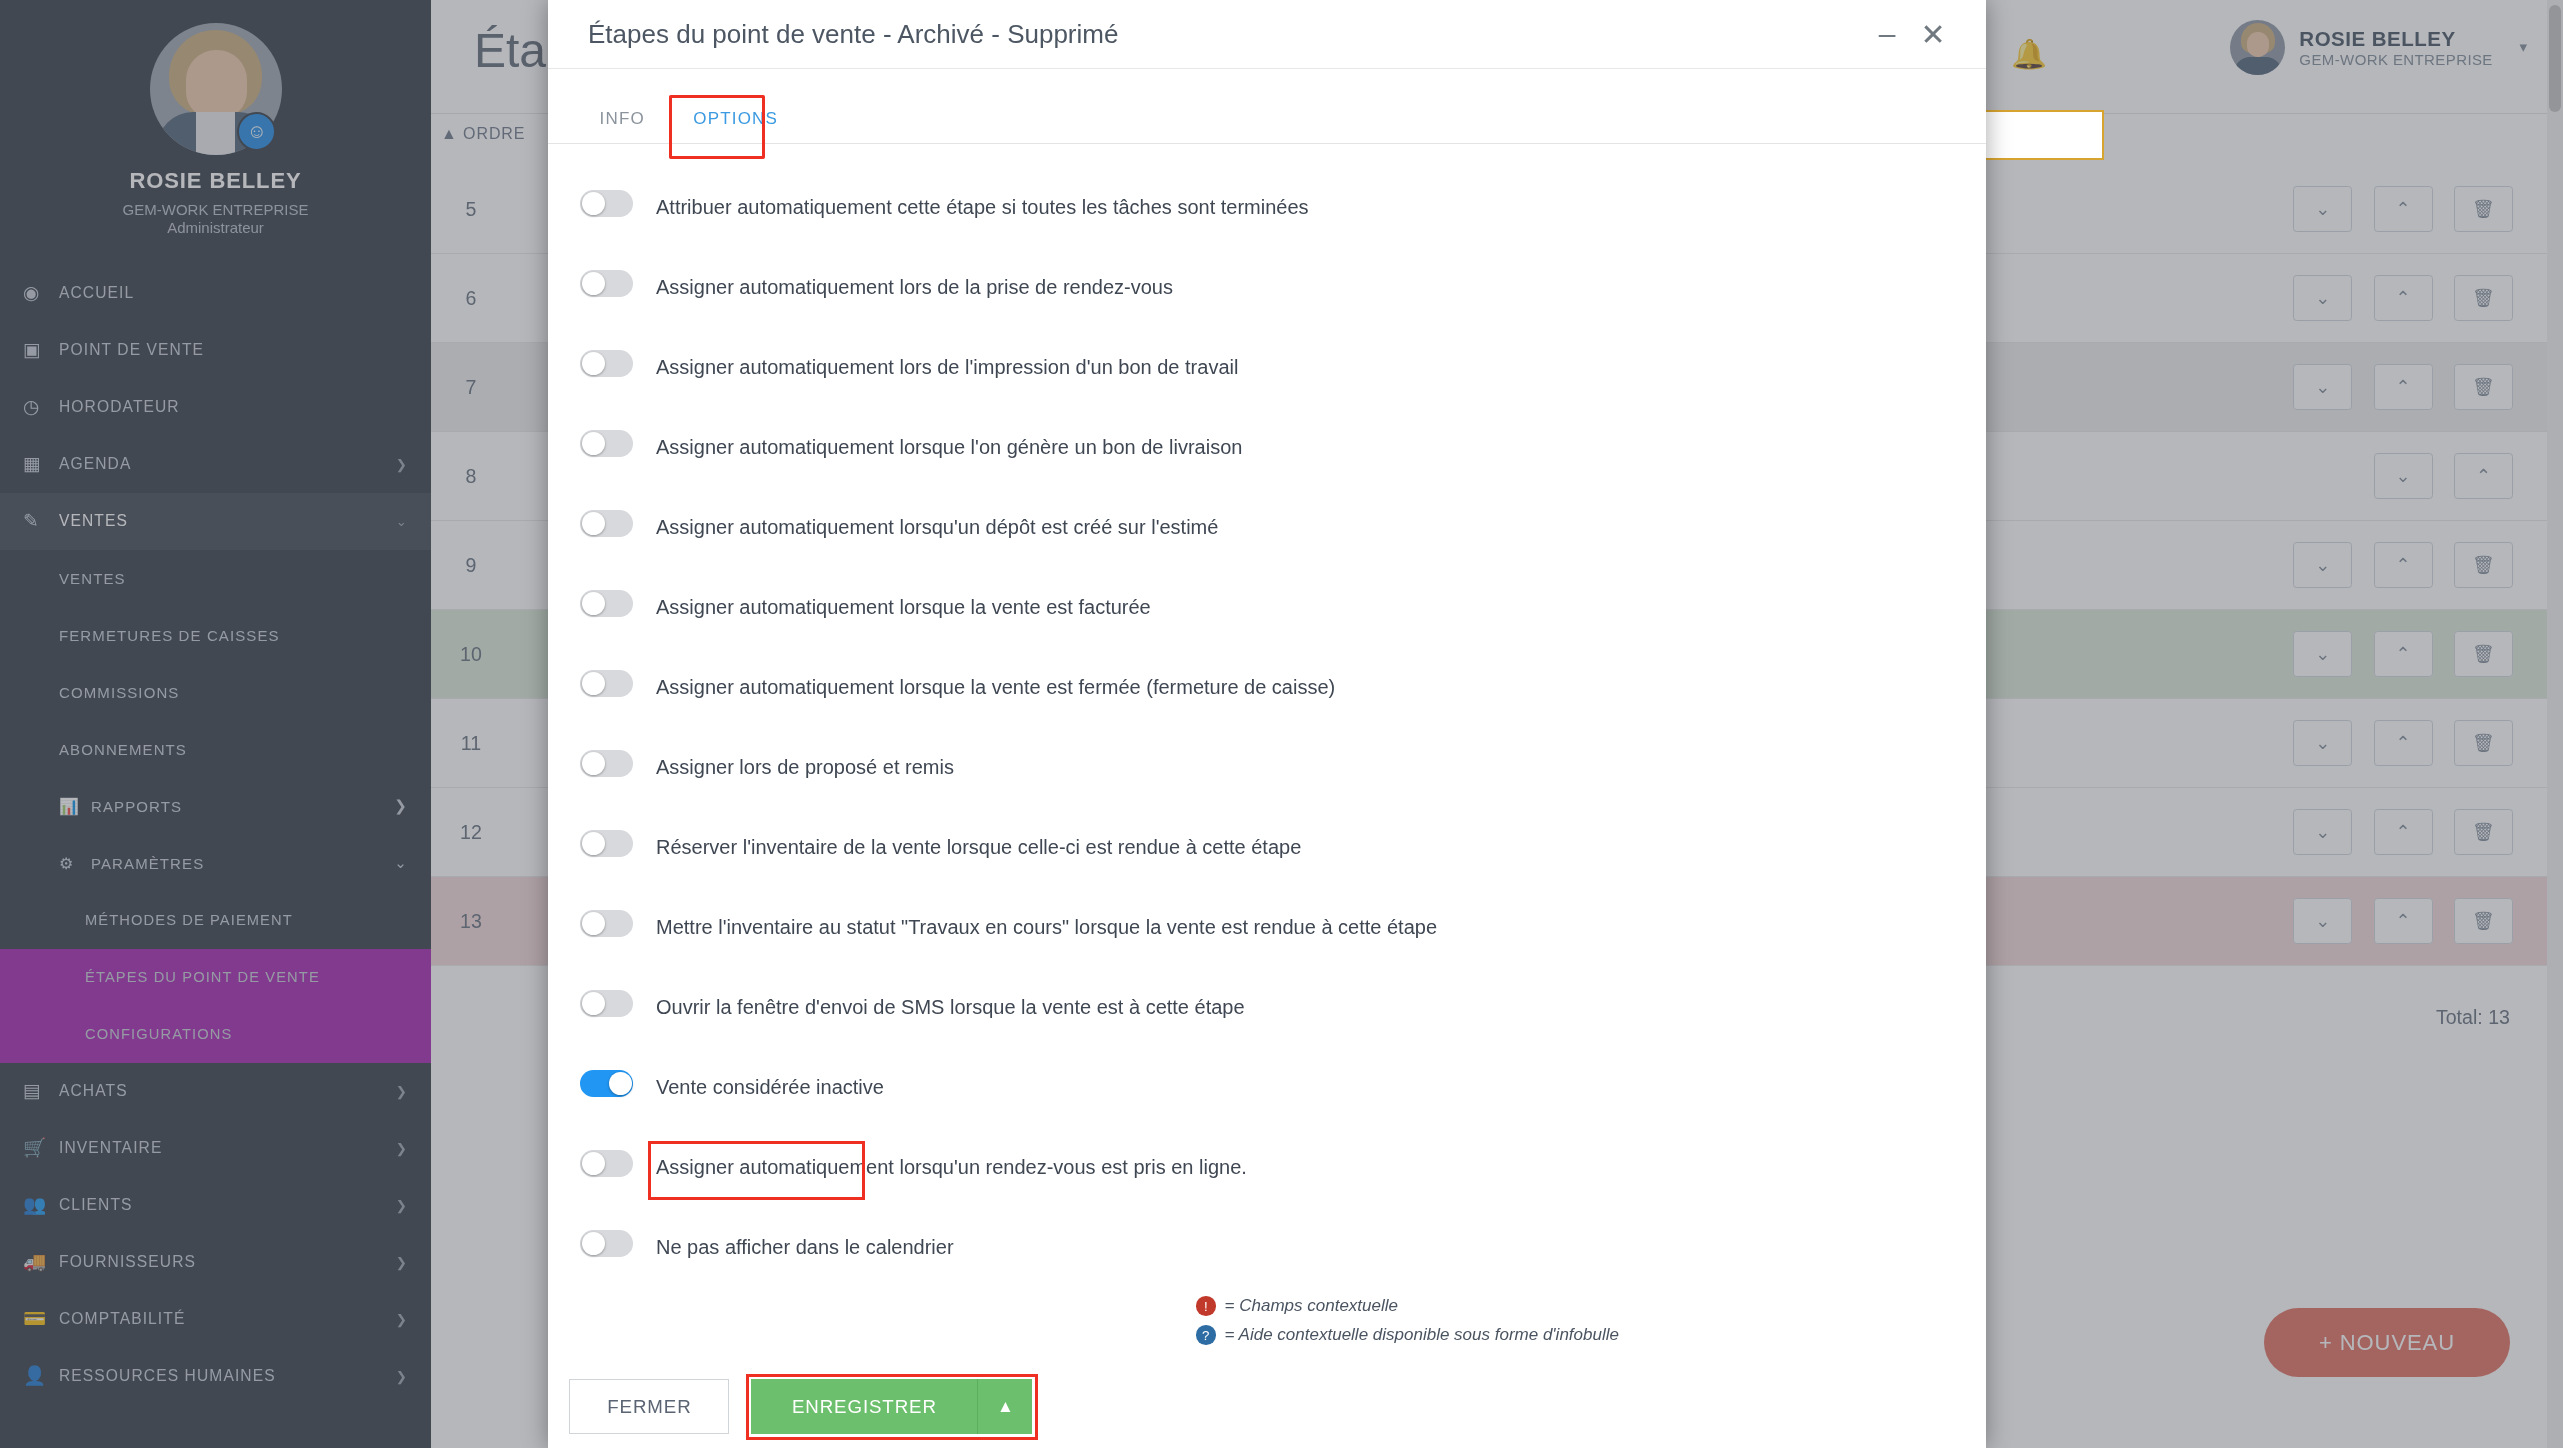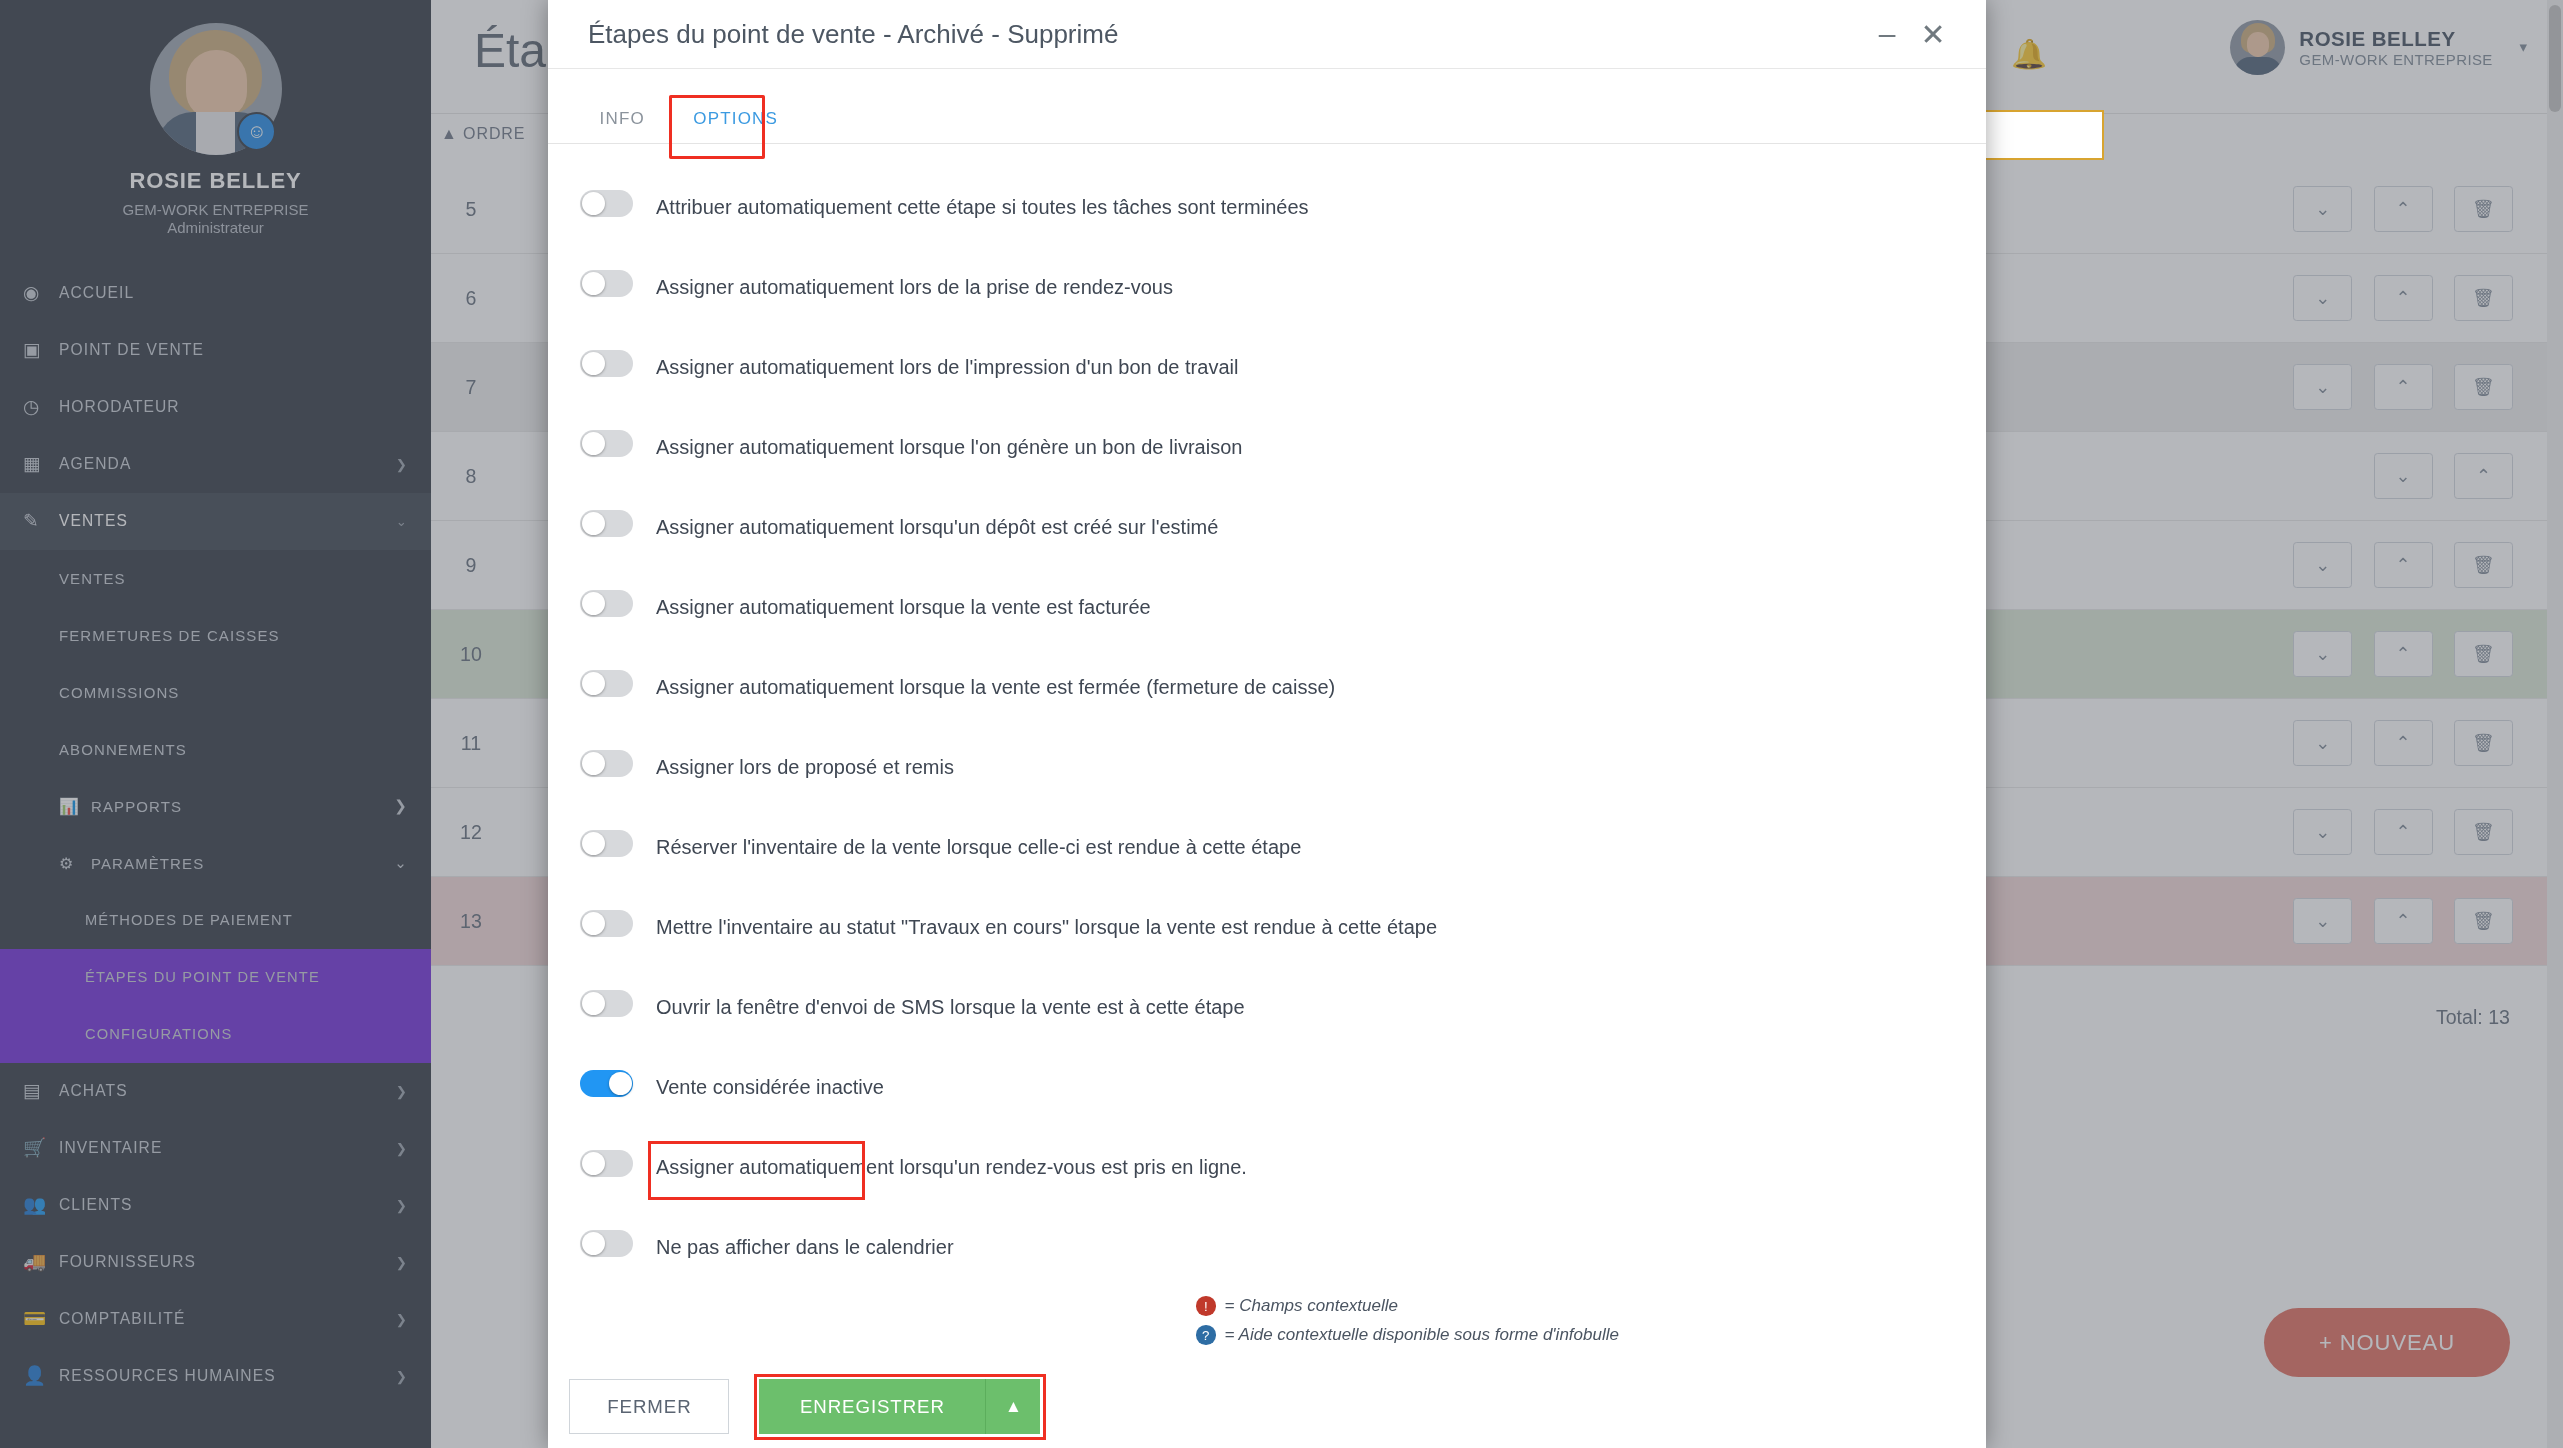--- a/index.html
+++ b/index.html
@@ -99,21 +99,21 @@
     display: flex; align-items: center;
     height: 57px;
     padding: 0 23px 0 59px;
     font-size: 15px;
     letter-spacing: 1.1px;
     color: #c6ccd4;
   }
   .nav-sub .ico { width: 32px; flex:0 0 32px; font-size: 16px; }
   .nav-sub .lbl { flex: 1; }
   .nav-sub.child { padding-left: 85px; font-size: 14.7px; }
-  .nav-sub.selected { background: #6d28d9; }
+  .nav-sub.selected { background: #a21caf; }
 
   
   .main {
     position: absolute; left: 431px; top: 0;
     width: 2132px; height: 1449px;
     background: #fff;
   }
   .topbar {
     position: absolute; left: 0; top: 0;
     width: 2132px; height: 114px;
@@ -325,21 +325,21 @@
     width: 19.6px; height: 19.6px; border-radius: 50%;
     background: #2e6da4; color: #fff; font-size: 13.3px; font-style: normal;
     display: flex; align-items: center; justify-content: center;
   }
 
   .modal-footer {
     position: absolute; left: 0; bottom: 0;
     width: 1438px; height: 85px;
     display: flex; align-items: center;
     padding-left: 21.4px;
-    gap: 30px;
+    gap: 22px;
   }
   .btn-close {
     width: 160px; height: 55px;
     border: 0.9px solid #d0d5da; background: #fff;
     display: flex; align-items: center; justify-content: center;
     font-size: 18.7px; color: #5a6personally; color: #5a6472; letter-spacing: 0.9px;
   }
   .btn-save-wrap { position: relative; display: flex; }
   .btn-save {
     width: 226px; height: 55px;

